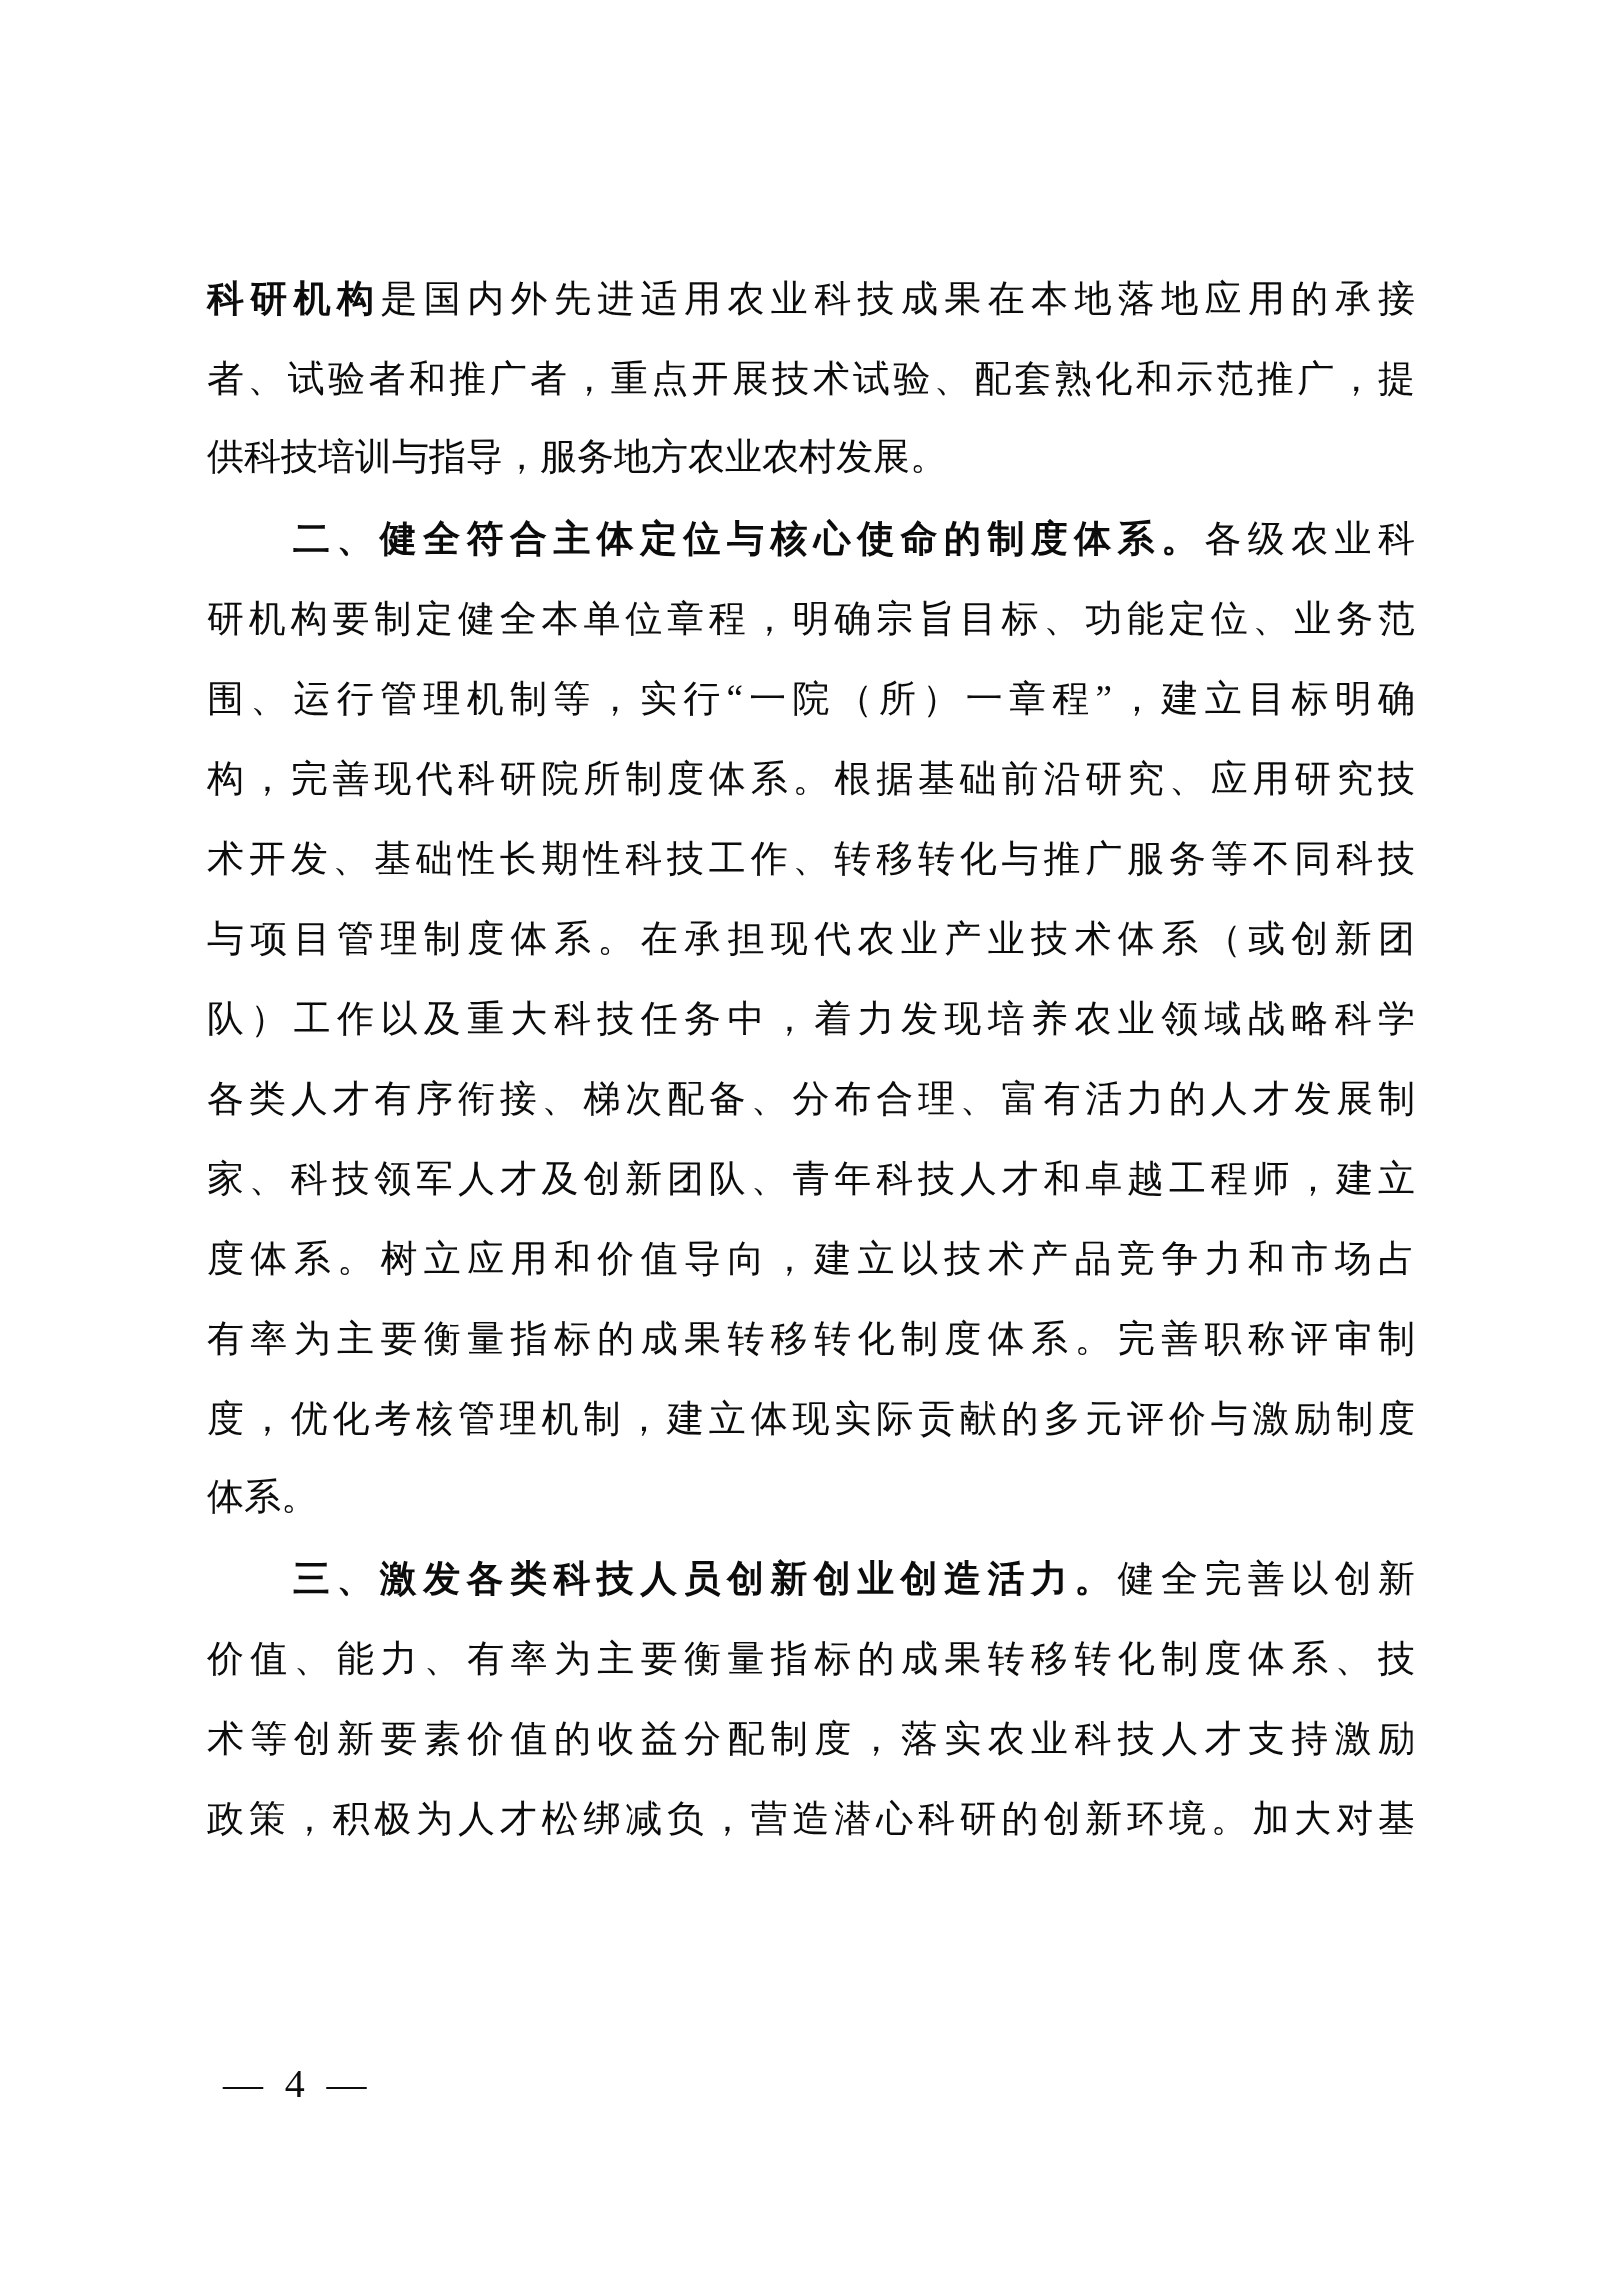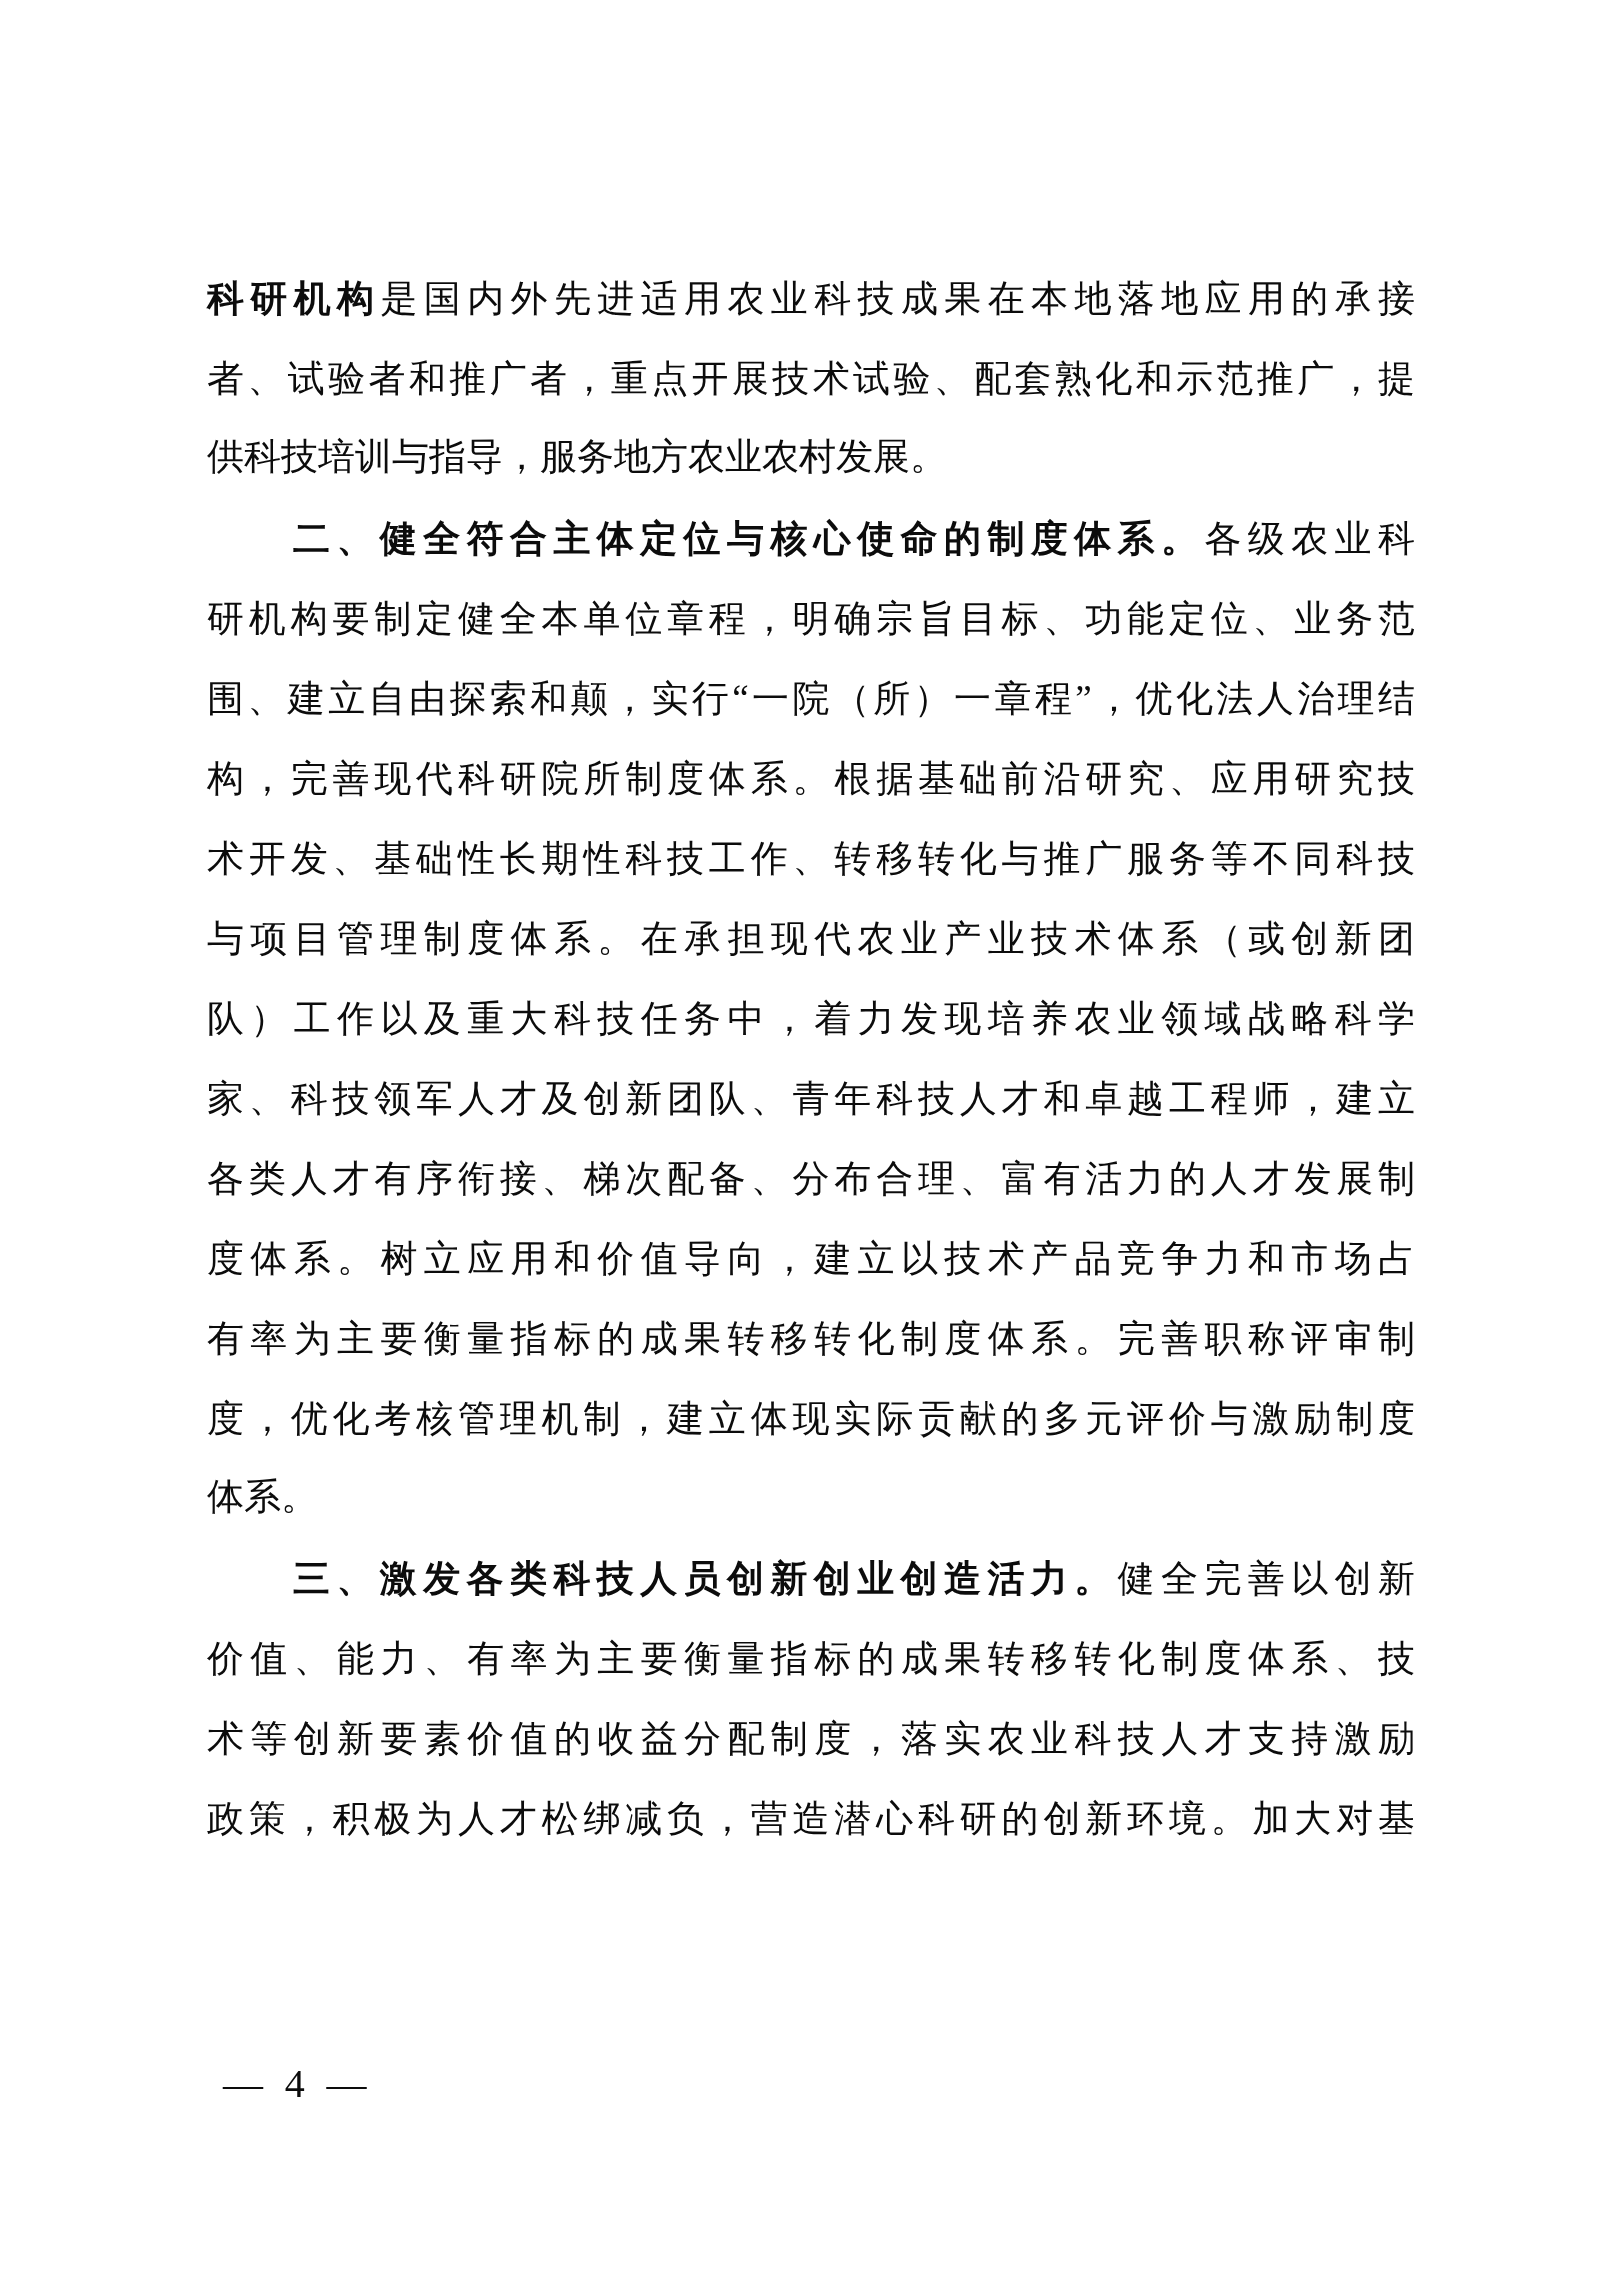--- a/index.html
+++ b/index.html
@@ -60,27 +60,27 @@
 
 <div class="page">
   <div class="content">
 
     <div class="line"><span class="bold">科研机构</span><span>是国内外先进适用农业科技成果在本地落地应用的承接</span></div>
     <div class="line"><span>者、试验者和推广者，重点开展技术试验、配套熟化和示范推广，提</span></div>
     <div class="line last"><span>供科技培训与指导，服务地方农业农村发展。</span></div>
 
     <div class="line indent"><span class="bold">二、健全符合主体定位与核心使命的制度体系。</span><span>各级农业科</span></div>
     <div class="line"><span>研机构要制定健全本单位章程，明确宗旨目标、功能定位、业务范</span></div>
-    <div class="line"><span>围、建立自由探索和颠，实行“一院（所）一章程”，优化法人治理结</span></div>
+    <div class="line"><span>围、运行管理机制等，实行“一院（所）一章程”，建立目标明确</span></div>
     <div class="line"><span>构，完善现代科研院所制度体系。根据基础前沿研究、应用研究技</span></div>
     <div class="line"><span>术开发、基础性长期性科技工作、转移转化与推广服务等不同科技</span></div>
     <div class="line"><span>与项目管理制度体系。在承担现代农业产业技术体系（或创新团</span></div>
     <div class="line"><span>队）工作以及重大科技任务中，着力发现培养农业领域战略科学</span></div>
+    <div class="line"><span>各类人才有序衔接、梯次配备、分布合理、富有活力的人才发展制</span></div>
     <div class="line"><span>家、科技领军人才及创新团队、青年科技人才和卓越工程师，建立</span></div>
-    <div class="line"><span>各类人才有序衔接、梯次配备、分布合理、富有活力的人才发展制</span></div>
     <div class="line"><span>度体系。树立应用和价值导向，建立以技术产品竞争力和市场占</span></div>
     <div class="line"><span>有率为主要衡量指标的成果转移转化制度体系。完善职称评审制</span></div>
     <div class="line"><span>度，优化考核管理机制，建立体现实际贡献的多元评价与激励制度</span></div>
     <div class="line last"><span>体系。</span></div>
 
     <div class="line indent"><span class="bold">三、激发各类科技人员创新创业创造活力。</span><span>健全完善以创新</span></div>
     <div class="line"><span>价值、能力、有率为主要衡量指标的成果转移转化制度体系、技</span></div>
     <div class="line"><span>术等创新要素价值的收益分配制度，落实农业科技人才支持激励</span></div>
     <div class="line"><span>政策，积极为人才松绑减负，营造潜心科研的创新环境。加大对基</span></div>
 

